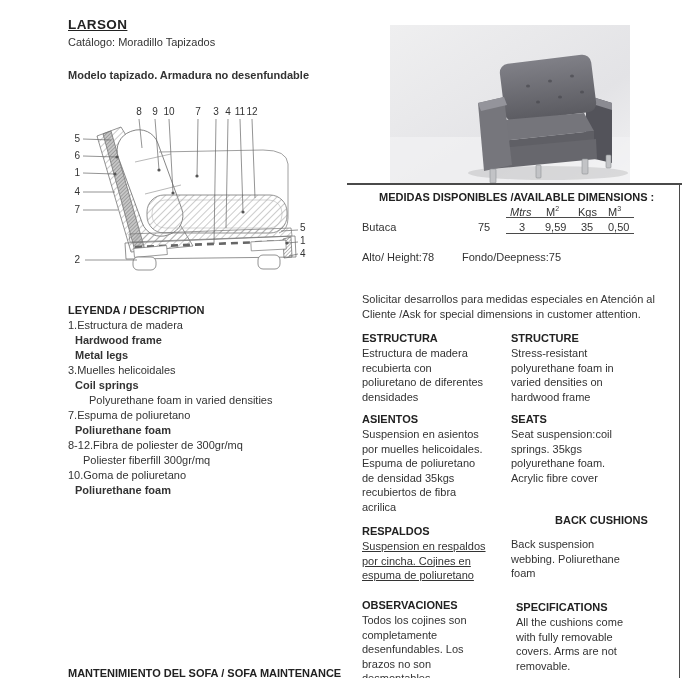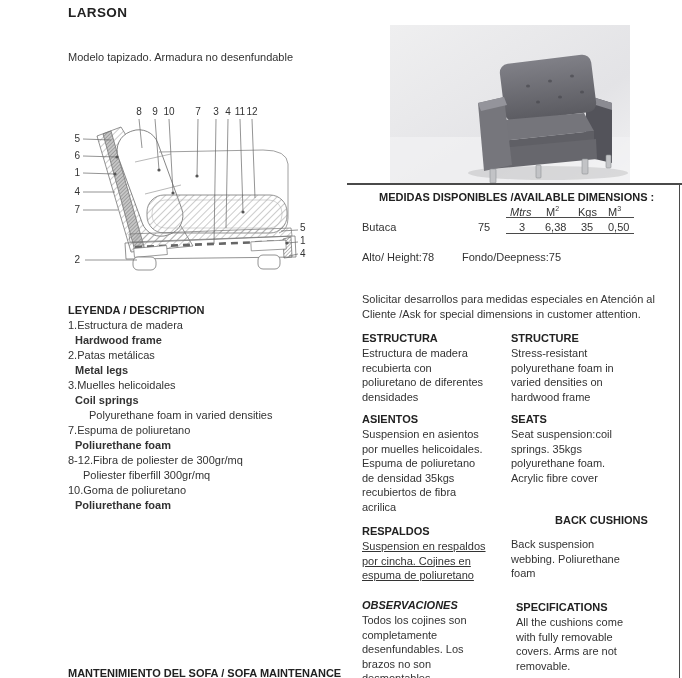--- a/index.html
+++ b/index.html
@@ -19,22 +19,23 @@
   .leg .i2{margin-left:15px;}
   .leg .i3{margin-left:21px;}
   .leg .gap{margin-top:5px;}
   sup{font-size:7px;}
 </style>
 </head>
 <body>
 
 <div class="page">
 
-  <div class="t b title" style="left:68px;top:4px;">LARSON</div>
-  <div class="t" style="left:68px;top:50px;">Modelo tapizado. Armadura  no desenfundable</div>
+  <div class="t b title" style="left:68px;top:16px;text-decoration:underline;">LARSON</div>
+  <div class="t" style="left:68px;top:35px;">Catálogo: Moradillo Tapizados</div>
+  <div class="t" style="left:68px;top:68px;font-weight:bold;">Modelo tapizado. Armadura  no desenfundable</div>
 
   <svg style="position:absolute;left:55px;top:100px;" width="290" height="178" viewBox="0 0 290 178">
     <defs>
       <pattern id="hatch" width="5" height="5" patternUnits="userSpaceOnUse" patternTransform="rotate(45)">
         <line x1="0" y1="0" x2="0" y2="5" stroke="#9a9a9a" stroke-width="1"></line>
       </pattern>
       <pattern id="dense" width="2.6" height="2.6" patternUnits="userSpaceOnUse" patternTransform="rotate(45)">
         <line x1="0" y1="0" x2="0" y2="2.6" stroke="#7a7a7a" stroke-width="1"></line>
       </pattern>
     </defs>
@@ -161,35 +162,34 @@
   <div class="t b" style="left:379px;top:190px;">MEDIDAS DISPONIBLES /AVAILABLE DIMENSIONS :</div>
   <div class="t" style="left:510px;top:204px;font-style:italic;"><span>Mtrs</span><sup></sup></div>
   <div class="t" style="left:546px;top:204px;"><span>M</span><sup>2</sup></div>
   <div class="t" style="left:578px;top:204px;"><span>Kgs</span><sup></sup></div>
   <div class="t" style="left:608px;top:204px;"><span>M</span><sup>3</sup></div>
   <div class="rule" style="left:506px;top:217px;width:128px;height:1px;"></div>
 
   <div class="t" style="left:362px;top:220px;">Butaca</div>
   <div class="t" style="left:478px;top:220px;">75</div>
   <div class="t" style="left:519px;top:220px;">3</div>
-  <div class="t" style="left:545px;top:220px;">6,38</div>
+  <div class="t" style="left:545px;top:220px;">9,59</div>
   <div class="t" style="left:581px;top:220px;">35</div>
   <div class="t" style="left:608px;top:220px;">0,50</div>
   <div class="rule" style="left:506px;top:233px;width:128px;height:1px;"></div>
 
   <div class="t" style="left:362px;top:250px;">Alto/ Height:78</div>
   <div class="t" style="left:462px;top:250px;">Fondo/Deepness:75</div>
 
   <div class="t wrap body" style="left:362px;top:292px;width:312px;">Solicitar desarrollos para medidas especiales en Atención al Cliente /Ask for special dimensions in customer attention.</div>
 
   <div class="t leg" style="left:68px;top:303px;">
     <div class="b">LEYENDA / DESCRIPTION</div>
     <div>1.Estructura de madera</div>
     <div class="i1">Hardwood frame</div>
-    <div>2.Patas metálicas</div>
     <div class="i1">Metal legs</div>
     <div>3.Muelles helicoidales</div>
     <div class="i1">Coil springs</div>
     <div class="i3">Polyurethane foam in varied densities</div>
     <div>7.Espuma de poliuretano</div>
     <div class="i1">Poliurethane foam</div>
     <div>8-12.Fibra de poliester de 300gr/mq</div>
     <div class="i2">Poliester fiberfill 300gr/mq</div>
     <div>10.Goma de poliuretano</div>
     <div class="i1">Poliurethane foam</div>
@@ -203,20 +203,20 @@
   <div class="t b" style="left:362px;top:412px;">ASIENTOS</div>
   <div class="t wrap body" style="left:362px;top:427px;width:124px;">Suspension en asientos por muelles helicoidales. Espuma de poliuretano de densidad 35kgs recubiertos de fibra acrilica</div>
   <div class="t b" style="left:511px;top:412px;">SEATS</div>
   <div class="t wrap body" style="left:511px;top:427px;width:118px;">Seat suspension:coil springs. 35kgs polyurethane foam. Acrylic fibre cover</div>
 
   <div class="t b" style="left:362px;top:524px;">RESPALDOS</div>
   <div class="t wrap body" style="left:362px;top:539px;width:124px;text-decoration:underline;">Suspension en respaldos por cincha. Cojines en espuma de poliuretano</div>
   <div class="t b" style="left:511px;top:513px;padding-left:44px;">BACK CUSHIONS</div>
   <div class="t wrap body" style="left:511px;top:537px;width:118px;">Back suspension webbing. Poliurethane foam</div>
 
-  <div class="t b" style="left:362px;top:598px;font-style:italic;">OBSERVACIONES</div>
+  <div class="t b" style="left:362px;top:598px;">OBSERVACIONES</div>
   <div class="t wrap body" style="left:362px;top:613px;width:124px;">Todos los cojines son completamente desenfundables. Los brazos no son desmontables.</div>
   <div class="t b" style="left:516px;top:600px;">SPECIFICATIONS</div>
   <div class="t wrap body" style="left:516px;top:615px;width:118px;">All the cushions come with fully removable covers. Arms are not removable.</div>
 
   <div class="t b" style="left:68px;top:666px;">MANTENIMIENTO DEL SOFA / SOFA MAINTENANCE</div>
 
 </div>
 
 </body></html>

